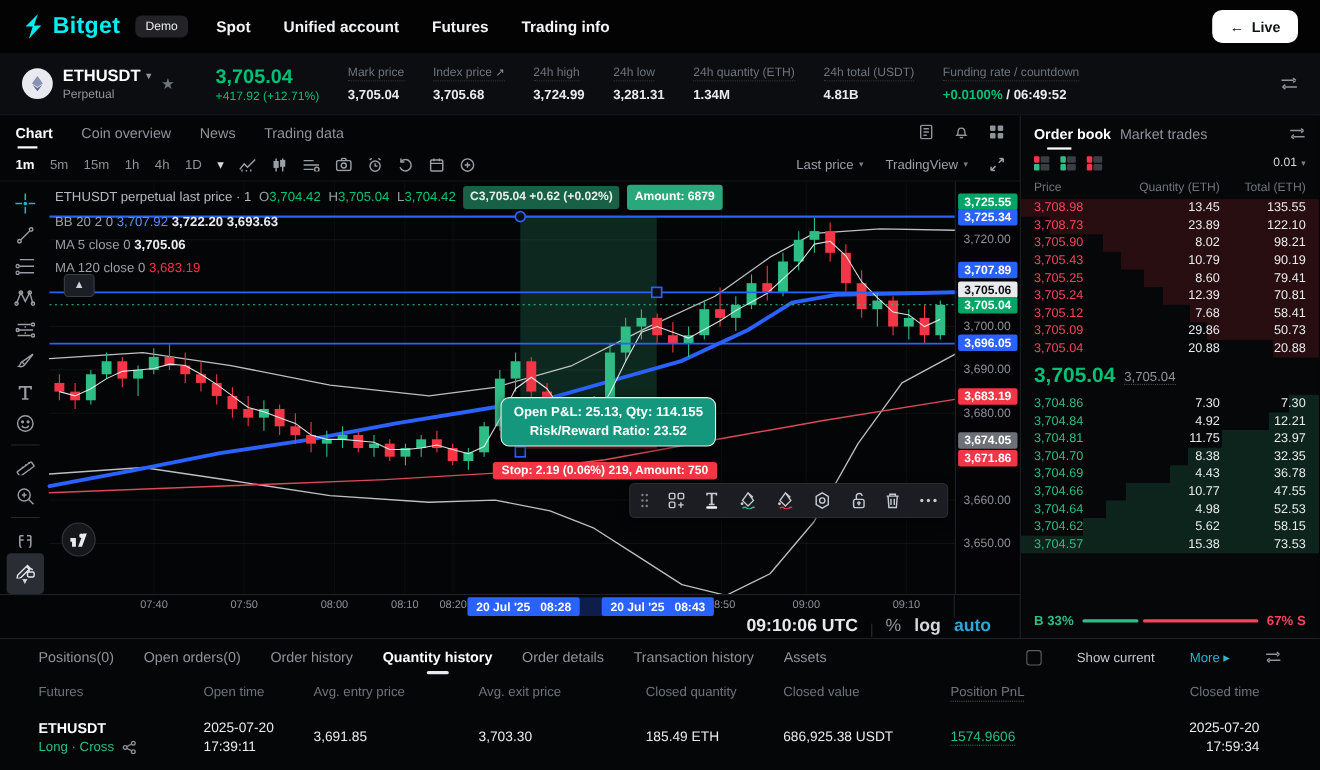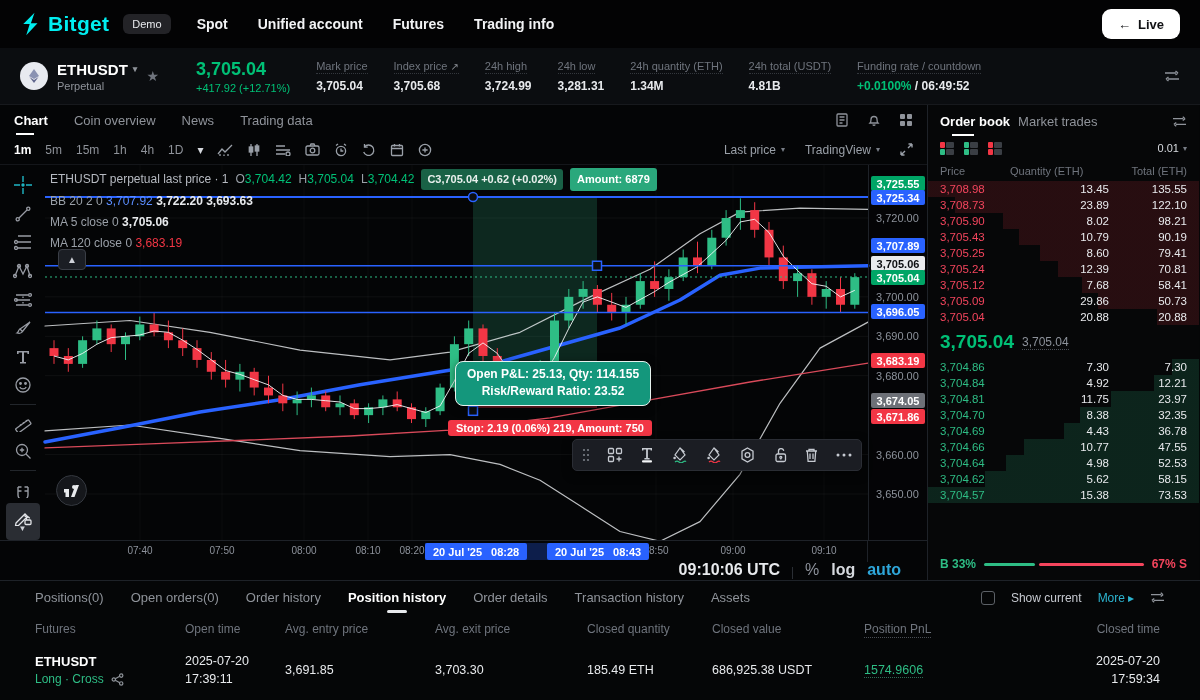--- a/index.html
+++ b/index.html
@@ -102,48 +102,48 @@
   .ob-head { height:30px; display:flex; align-items:center; gap:8px; padding:2px 12px 0; }
   .ob-tab { font-size:13px; color:#8f939a; cursor:pointer; position:relative; padding:5px 0; }
   .ob-tab.active { color:#fff; font-weight:bold; }
   .ob-tab.active:after { content:""; position:absolute; left:12px; bottom:-2px; width:22px; height:2px; background:#fff; }
   .ob-controls { height:26px; display:flex; align-items:center; gap:9px; padding:0 12px; }
   .mode { width:15px; height:13px; display:grid; grid-template-columns:5px 8px; grid-auto-rows:6px; gap:1px; cursor:pointer; }
   .mode i { border-radius:1px; }
   .prec { margin-left:auto; font-size:11px; color:#d6d9de; display:flex; gap:4px; align-items:center; cursor:pointer; }
   .prec .caret { font-size:8px; color:#787d86; }
   .ob-cols { height:20px; display:flex; padding:0 12px; font-size:11px; color:#6f747d; align-items:center; }
-  .ob-cols span:nth-child(1){ width:70px; } .ob-cols span:nth-child(2){ flex:1; } .ob-cols span:nth-child(3){ width:78px; text-align:right; }
+  .ob-cols span:nth-child(1){ width:70px; } .ob-cols span:nth-child(2){ flex:1; text-align:right; } .ob-cols span:nth-child(3){ width:78px; text-align:right; }
   .ob-row { height:16px; display:flex; align-items:center; padding:0 12px; font-size:11.5px; cursor:pointer; }
   .ob-row span:nth-child(1){ width:70px; } .ob-row span:nth-child(2){ flex:1; text-align:right; color:#e8eaed; } .ob-row span:nth-child(3){ width:78px; text-align:right; color:#e8eaed; }
   .ob-row.ask span:nth-child(1){ color:#f4455d; }
   .ob-row.bid span:nth-child(1){ color:#2ebd85; }
   .ob-mid { height:34px; display:flex; align-items:center; gap:8px; padding:0 12px; }
   .ob-mid .big { color:#00c076; font-size:19px; font-weight:bold; }
   .ob-mid .mark { color:#8d929b; font-size:12px; border-bottom:1px dotted #4a4e55; }
   .ob-ratio { margin-top:auto; height:26px; display:flex; align-items:center; gap:8px; padding:0 12px 6px; font-size:12px; font-weight:bold; }
   .ob-ratio .b { color:#2ebd85; } .ob-ratio .s { color:#f4455d; }
   .rbar { flex:1; display:flex; gap:4px; align-items:center; }
   .rbar .g { height:3px; border-radius:2px; background:#2ebd85; }
   .rbar .r { height:3px; border-radius:2px; background:#f4455d; }
 
   
   .bottom { border-top:1px solid #1e2228; background:#050607; height:120px; }
   .btabs { height:33px; display:flex; align-items:center; gap:27px; padding:0 35px; }
   .btab { color:#8f939a; font-size:13px; cursor:pointer; position:relative; padding:8px 0; }
   .btab.active { color:#fff; font-weight:bold; }
   .btab.active:after { content:""; position:absolute; left:50%; transform:translateX(-50%); bottom:0; width:20px; height:3px; border-radius:2px; background:#e8eaed; }
-  .btabs-right { margin-left:auto; display:flex; align-items:flex-start; gap:16px; }
+  .btabs-right { margin-left:auto; display:flex; align-items:flex-start; gap:32px; }
   .chk { width:14px; height:14px; border:1px solid #5c6066; border-radius:3px; cursor:pointer; }
   .showcur { color:#c7cad1; font-size:12px; }
   .more { color:#2cb4d0; font-size:12px; cursor:pointer; display:flex; align-items:center; gap:3px; }
   .table { padding:0 0 0 35px; }
   .thead { display:flex; height:30px; align-items:center; font-size:12px; color:#6f747d; }
   .trow { display:flex; align-items:center; padding:8px 0 10px; font-size:12.5px; color:#e8eaed; }
-  .c1{ width:150px; } .c2{ width:100px; } .c3{ width:150px; } .c4{ width:152px; } .c5{ width:125px; } .c6{ width:152px; } .c7{ width:145px; } .c8{ flex:1; text-align:right; padding-right:40px; }
+  .c1{ width:150px; } .c2{ width:100px; } .c3{ width:150px; } .c4{ width:152px; } .c5{ width:125px; } .c6{ width:152px; } .c7{ width:145px; } .c8{ flex:1; text-align:right; padding-right:55px; }
   .dotted-u { border-bottom:1px dotted #4a4e55; padding-bottom:1px; width:max-content; }
   .fut-sym { font-weight:bold; font-size:13px; color:#fff; }
   .fut-side { color:#2ebd85; font-size:12px; margin-top:3px; display:flex; align-items:center; gap:7px; }
   .pnl-pos { color:#2ebd85; border-bottom:1px dotted #2e6b54; width:max-content; }
   .two-line { line-height:1.45; }
 </style>
 </head>
 <body>
 
 <div class="topnav">
@@ -873,21 +873,21 @@
       <span class="s">67% S</span>
     </div>
   </aside>
 </div>
 
 <section class="bottom">
   <div class="btabs">
     <span class="btab">Positions(0)</span>
     <span class="btab">Open orders(0)</span>
     <span class="btab">Order history</span>
-    <span class="btab active">Position history</span>
+    <span class="btab active">Quantity history</span>
     <span class="btab">Order details</span>
     <span class="btab">Transaction history</span>
     <span class="btab">Assets</span>
     <span class="btabs-right">
       <span class="chk"></span>
       <span class="showcur">Show current</span>
       <span class="more">
           <span>More</span>
           <span>▸</span>
         </span>

